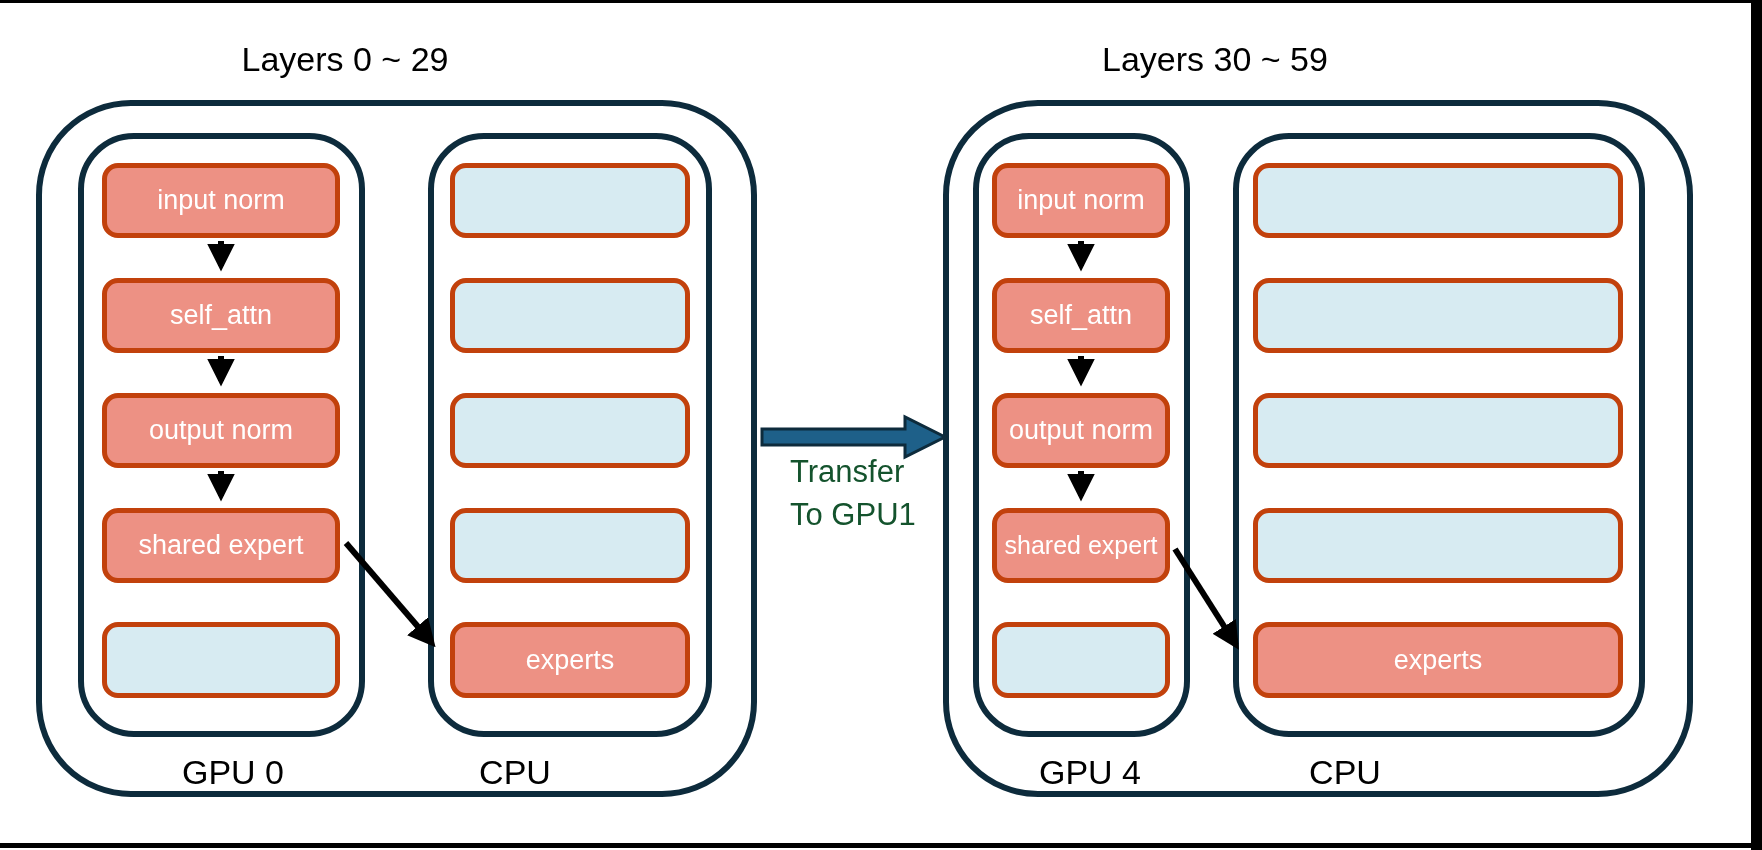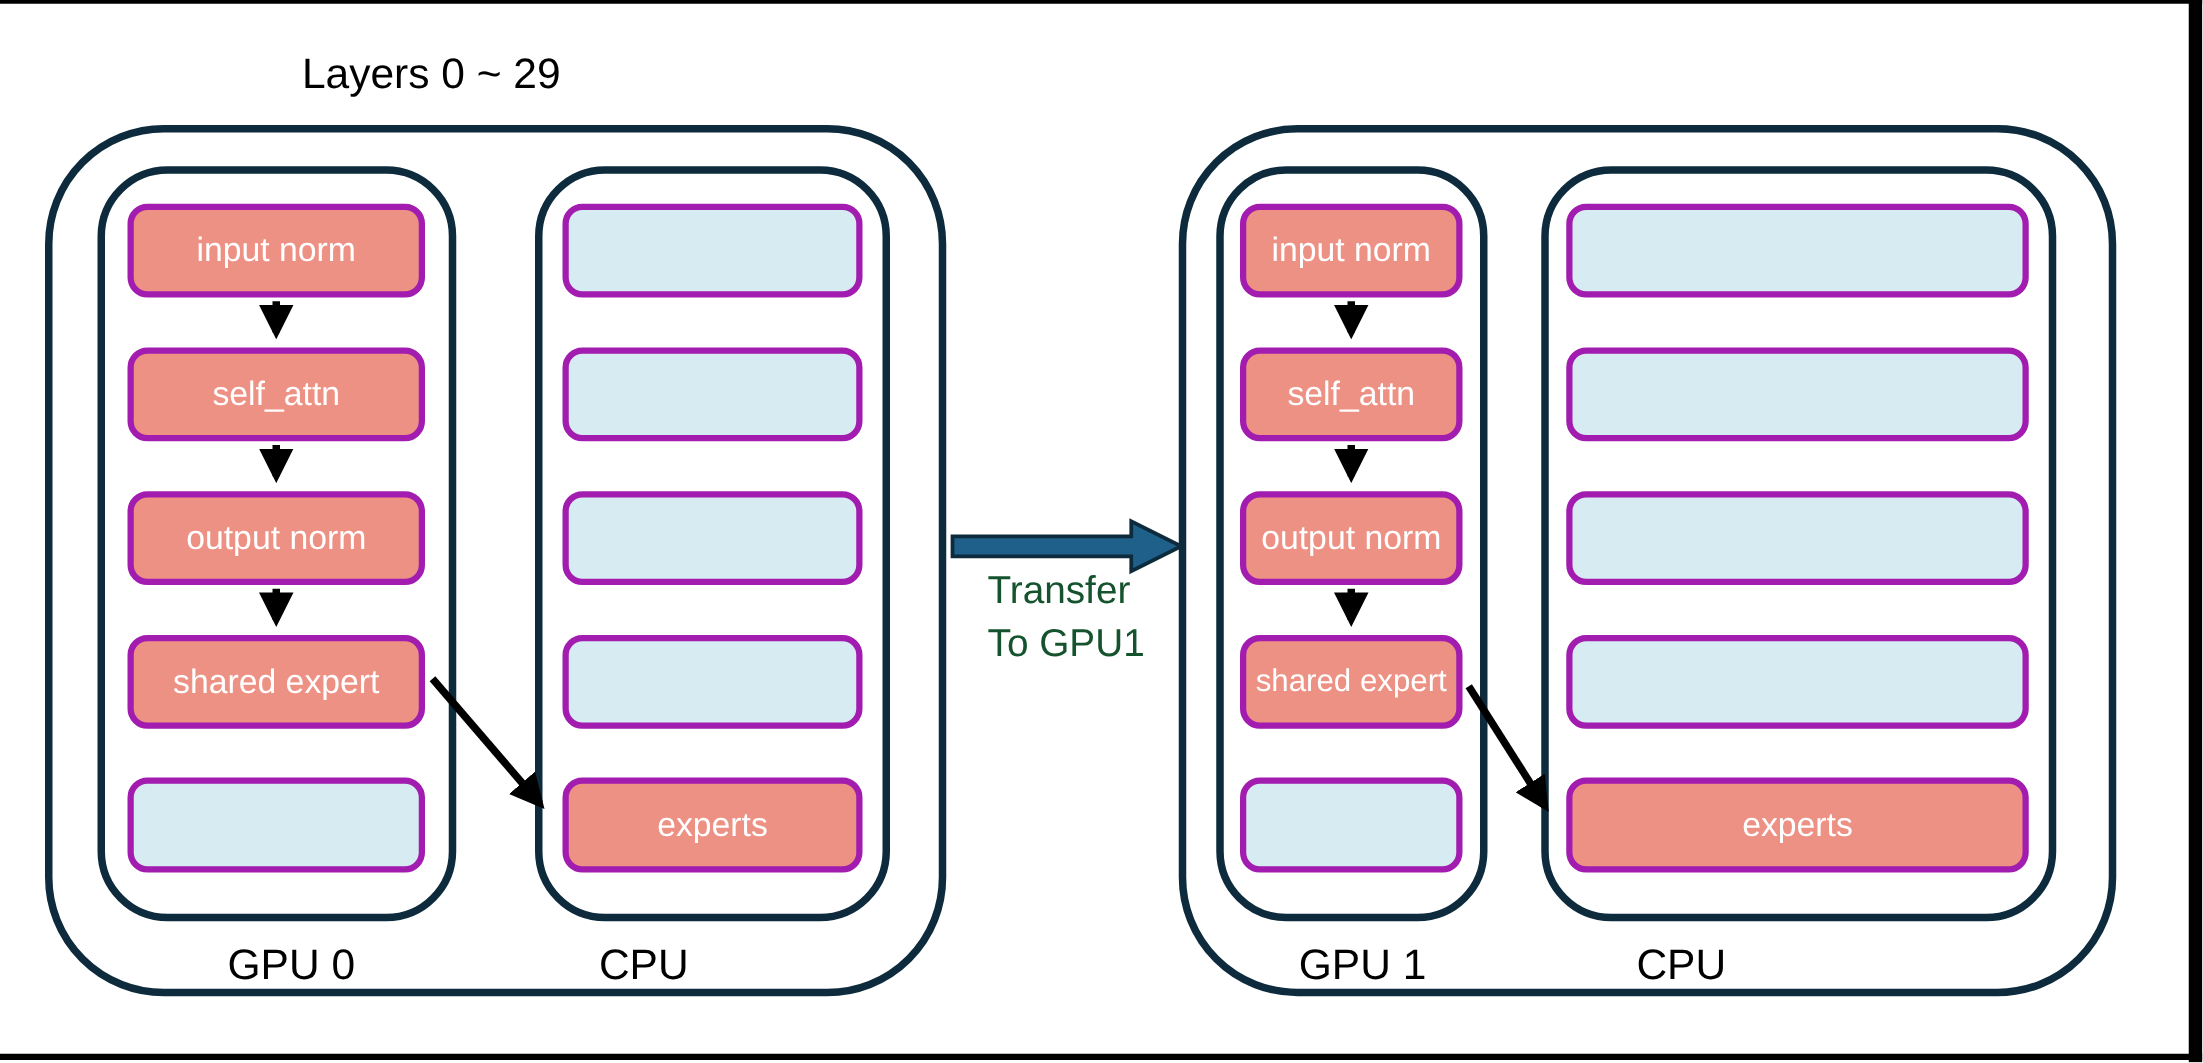--- a/index.html
+++ b/index.html
@@ -19,21 +19,21 @@
   }
   .outer {
     position:absolute; border:6px solid #0D2B3C; border-radius:95px;
     background:#ffffff; box-sizing:border-box;
   }
   .inner {
     position:absolute; border:6px solid #0D2B3C; border-radius:56px;
     background:#ffffff; box-sizing:border-box;
   }
   .box {
-    position:absolute; border:5px solid #a21caf; border-radius:16px;
+    position:absolute; border:5px solid #c2410c; border-radius:16px;
     box-sizing:border-box; display:flex; align-items:center; justify-content:center;
   }
   .box.salmon { background:#ED9184; }
   .box.blue   { background:#D7EBF2; }
   .box-label  { color:#ffffff; font-size:27px; white-space:nowrap; }
   .col-label {
     position:absolute; transform:translateX(-50%);
     font-size:34px; color:#000; white-space:nowrap;
   }
   .transfer-label {
@@ -44,20 +44,21 @@
 </head>
 <body>
 
 <div class="canvas">
 
   <div class="edge top"></div>
   <div class="edge bottom"></div>
   <div class="edge right"></div>
 
   <div class="title" style="left:345px; top:40px;">Layers 0 ~ 29</div>
+  <div class="title" style="left:1215px; top:40px;">Layers 30 ~ 59</div>
 
   <div class="outer" style="left:36px; top:100px; width:721px; height:697px;"></div>
 
   <div class="inner" style="left:78px; top:133px; width:287px; height:604px;"></div>
   <div class="inner" style="left:428px; top:133px; width:284px; height:604px;"></div>
 
   <div class="box salmon" style="left:102px; top:163px; width:238px; height:75px;">
     <span class="box-label">input norm</span>
     </div>
   <div class="box salmon" style="left:102px; top:278px; width:238px; height:75px;">
@@ -102,21 +103,21 @@
   <div class="box blue" style="left:992px; top:622px; width:178px; height:76px;"></div>
 
   <div class="box blue" style="left:1253px; top:163px; width:370px; height:75px;"></div>
   <div class="box blue" style="left:1253px; top:278px; width:370px; height:75px;"></div>
   <div class="box blue" style="left:1253px; top:393px; width:370px; height:75px;"></div>
   <div class="box blue" style="left:1253px; top:508px; width:370px; height:75px;"></div>
   <div class="box salmon" style="left:1253px; top:622px; width:370px; height:76px;">
     <span class="box-label">experts</span>
     </div>
 
-  <div class="col-label" style="left:1090px; top:753px;">GPU 1</div>
+  <div class="col-label" style="left:1090px; top:753px;">GPU 4</div>
   <div class="col-label" style="left:1345px; top:753px;">CPU</div>
 
   <div class="transfer-label" style="left:790px; top:450px;">
     <div>Transfer</div>
     <div>To GPU1</div>
   </div>
 
   <svg class="overlay" width="1762" height="850" viewBox="0 0 1762 850">
     <defs>
       <marker id="ah" viewBox="0 0 10 10" refX="8" refY="5" markerWidth="4.6" markerHeight="4.6" orient="auto-start-reverse">

